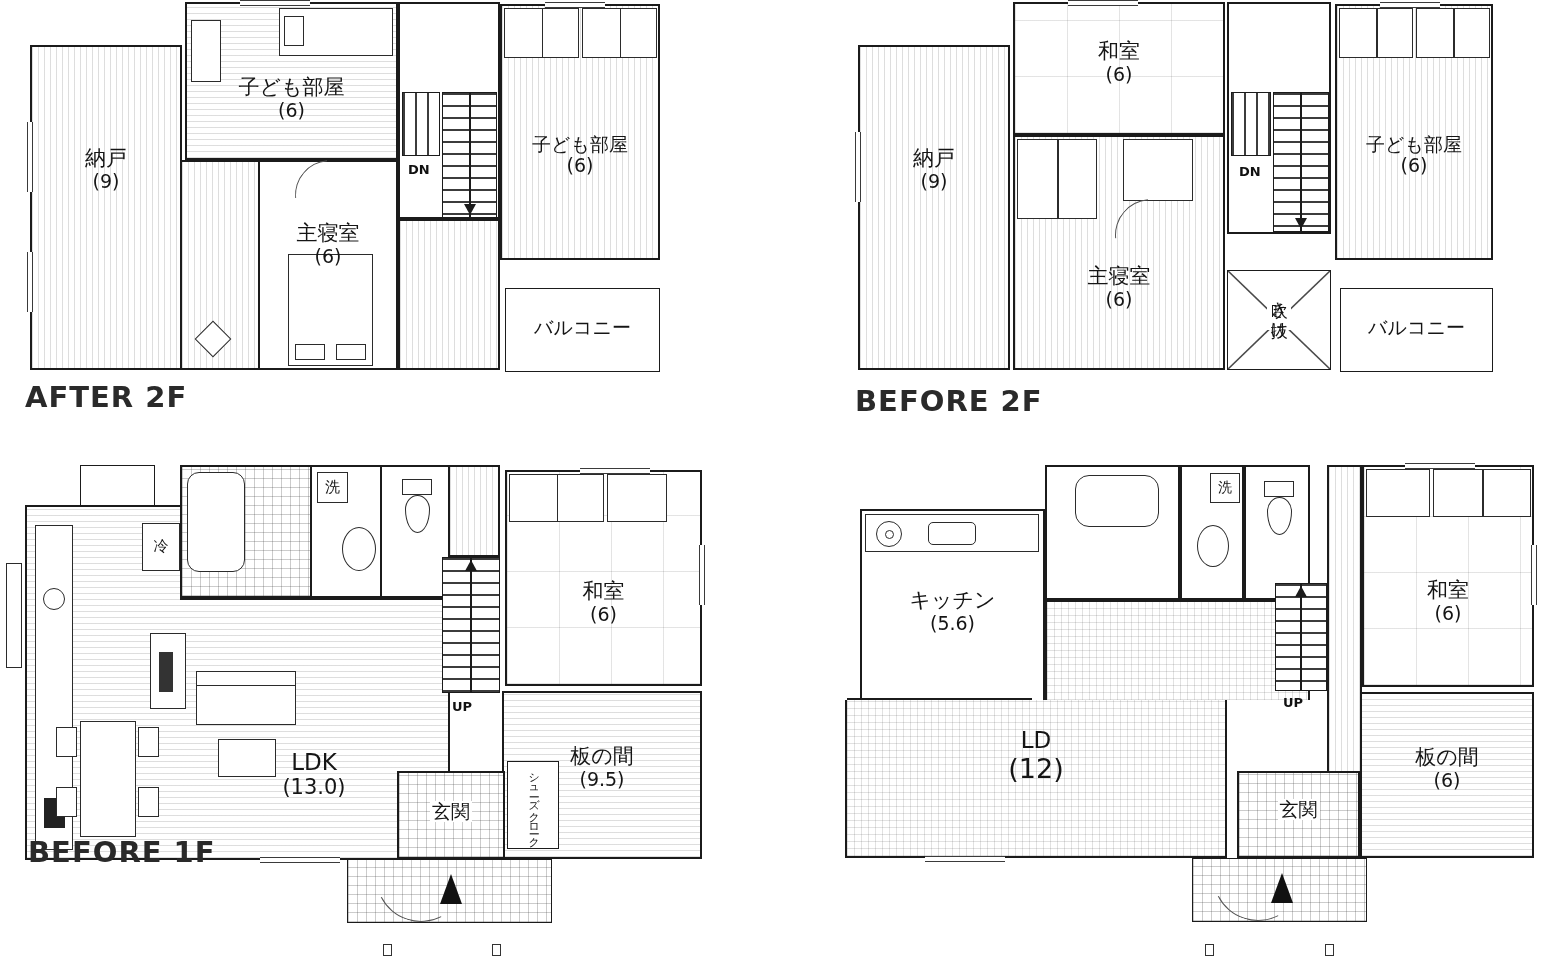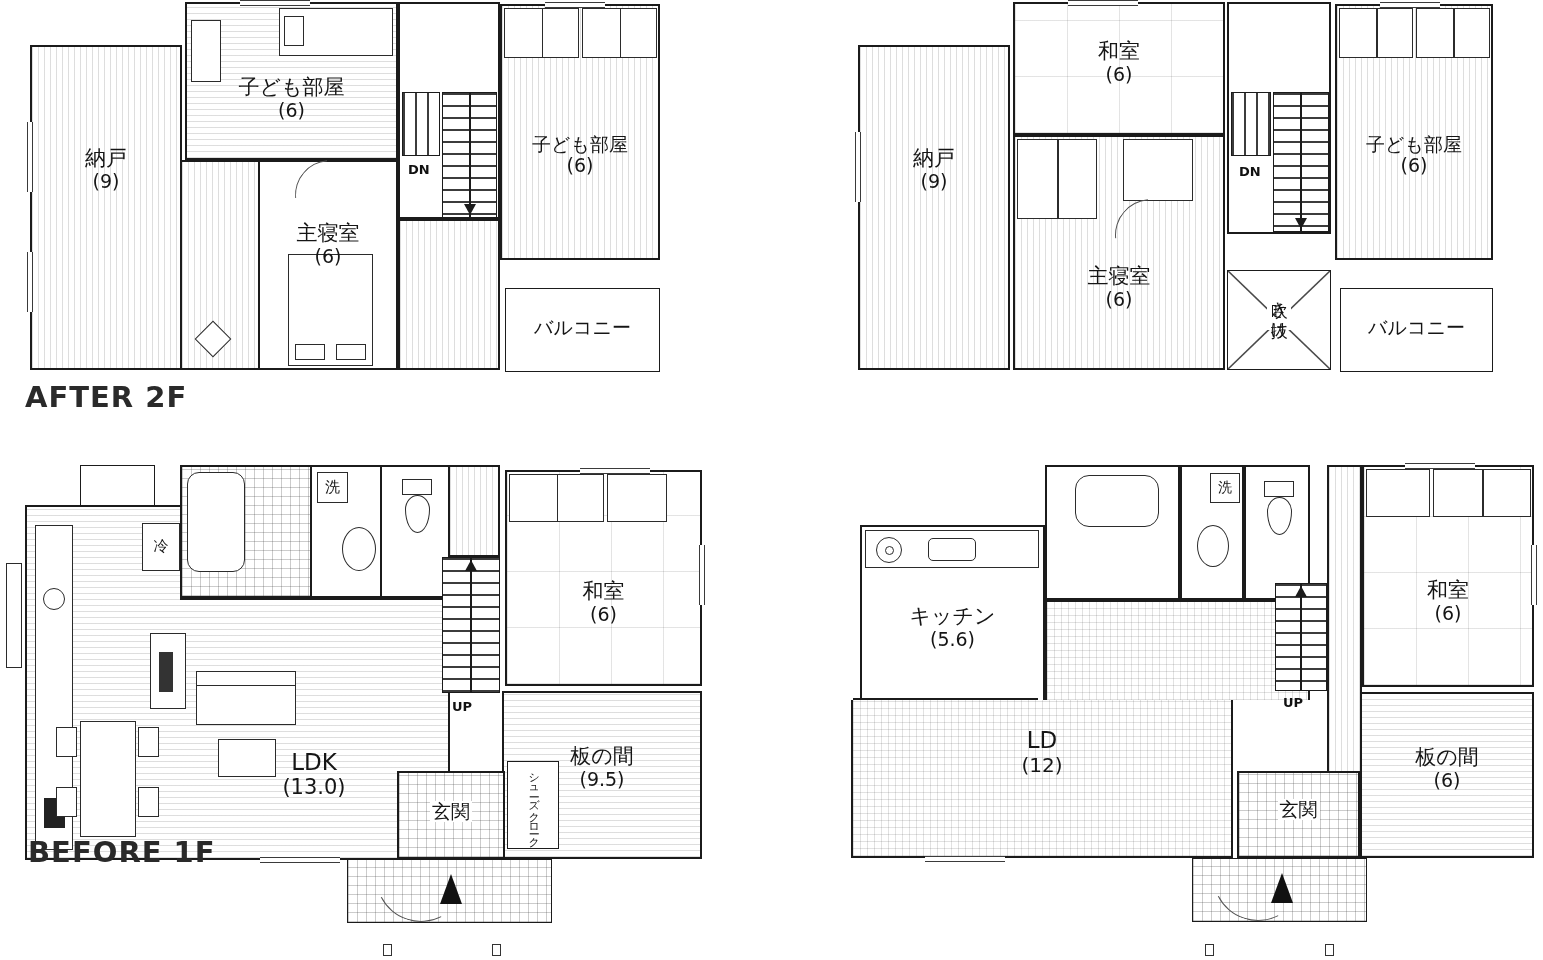--- a/index.html
+++ b/index.html
@@ -174,20 +174,21 @@
     </div>
   </div>
   <div class="room thin" style="left:487px;top:286px;width:153px;height:84px;">
     <div class="lbl" style="top:28px;">
       <span class="nm" style="font-size:19px;">バルコニー</span>
     </div>
   </div>
   <div class="win h" style="left:215px;top:-2px;width:70px;"></div>
   <div class="win h" style="left:527px;top:0px;width:60px;"></div>
   <div class="win v" style="left:2px;top:130px;height:70px;"></div>
+  <div class="caption" style="left:2px;top:382px;">BEFORE 2F</div>
 </div>
 
 <div class="plan" id="after1f" style="left:20px;top:465px;width:700px;height:495px;">
   <div class="room thin" style="left:60px;top:0px;width:75px;height:42px;"></div>
   <div class="room tile" style="left:160px;top:0px;width:132px;height:133px;">
     <div class="furn" style="left:5px;top:5px;width:58px;height:100px;border-radius:12px;"></div>
   </div>
   <div class="room" style="left:290px;top:0px;width:72px;height:133px;">
     <div class="furn" style="left:5px;top:5px;width:31px;height:31px;">
       <div class="smallbox-lbl">洗</div>
@@ -260,21 +261,21 @@
     <div class="arrow-up" style="left:92px;top:14px;"></div>
     <div class="qarc" style="left:28px;top:-28px;width:90px;height:90px;border-bottom-color:#555;transform:rotate(18deg);"></div>
   </div>
   <div class="win h" style="left:240px;top:392px;width:80px;"></div>
   <div class="win h" style="left:560px;top:3px;width:70px;"></div>
   <div class="win v" style="left:679px;top:80px;height:60px;"></div>
   <div class="caption" style="left:8px;top:370px;">BEFORE 1F</div>
 </div>
 
 <div class="plan" id="before1f" style="left:845px;top:465px;width:698px;height:495px;">
-  <div class="room" style="left:15px;top:60px;width:185px;height:222px;">
+  <div class="room" style="left:15px;top:44px;width:185px;height:222px;">
     <div class="furn" style="left:3px;top:3px;width:174px;height:38px;">
       <div class="furn" style="left:10px;top:6px;width:26px;height:26px;border-radius:50%;">
         <div style="position:absolute;left:8px;top:8px;width:7px;height:7px;border:1.4px solid #2b2b2b;border-radius:50%;"></div>
       </div>
       <div class="furn" style="left:62px;top:7px;width:48px;height:23px;border-radius:5px;"></div>
     </div>
     <div class="lbl" style="top:78px;">
       <span class="nm">キッチン</span>
       <span class="sz">(5.6)</span>
     </div>
@@ -286,25 +287,25 @@
     <div class="furn" style="left:28px;top:6px;width:30px;height:30px;">
       <div class="smallbox-lbl" style="font-size:14px;">洗</div>
     </div>
     <div class="furn" style="left:15px;top:58px;width:32px;height:42px;border-radius:50%;"></div>
   </div>
   <div class="room" style="left:399px;top:0px;width:66px;height:135px;">
     <div class="furn" style="left:18px;top:14px;width:30px;height:16px;"></div>
     <div class="furn" style="left:21px;top:30px;width:25px;height:38px;border-radius:50% 50% 50% 50% / 38% 38% 62% 62%;"></div>
   </div>
   <div class="room gridh" style="left:200px;top:135px;width:265px;height:100px;border-bottom:none;"></div>
-  <div class="room gridh" style="left:6px;top:235px;width:382px;height:158px;border-top:none;">
+  <div class="room gridh" style="left:0;top:235px;width:382px;height:158px;border-top:none;">
     <div style="position:absolute;left:0;top:-2.5px;width:185px;height:2.5px;background:#1b1b1b;"></div>
     <div class="lbl" style="top:28px;">
       <span class="nm" style="font-size:23px;">LD</span>
-      <span class="sz" style="font-size:20px;">(12)</span>
+      <span class="sz" style="font-size:27px;">(12)</span>
     </div>
   </div>
   <div class="stairs" style="left:430px;top:118px;width:52px;height:108px;">
     <div class="rail"></div>
     <div class="sarrow up" style="left:50%;top:2px;margin-left:-6px;"></div>
   </div>
   <div class="slabel" style="left:438px;top:230px;">UP</div>
   <div class="room hatch-v" style="left:482px;top:0px;width:35px;height:393px;"></div>
   <div class="room tatami" style="left:517px;top:0px;width:172px;height:222px;">
     <div class="furn" style="left:2px;top:2px;width:64px;height:48px;"></div>

